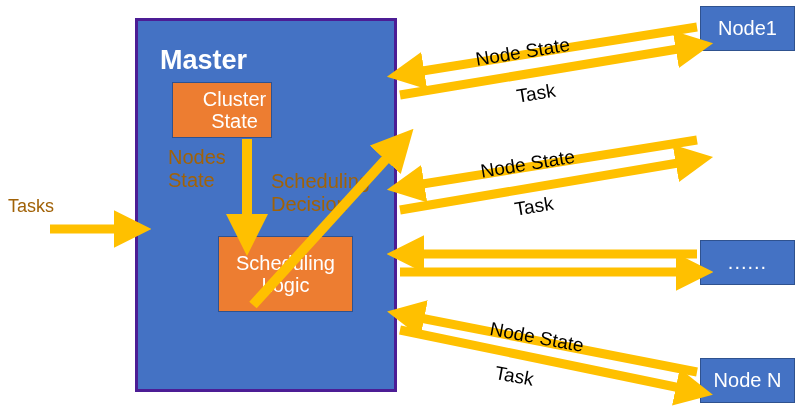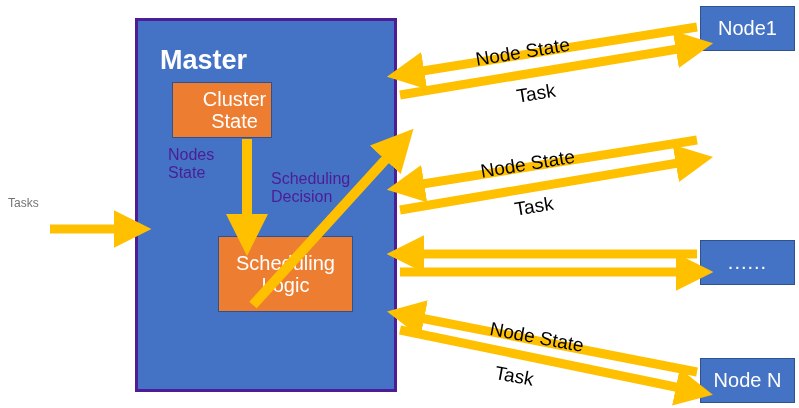--- a/index.html
+++ b/index.html
@@ -53,35 +53,35 @@
   #scheduling-logic-box{
     left:218px; top:236px; width:135px; height:76px;
     background:#ED7D31;
     border:1px solid #2F528F;
     font-size:20px;
     flex-direction:column;
   }
   
   .inner-label{
     position:absolute;
-    color:#4c1d95;
-    font-size:16px;
+    color:#a16207;
+    font-size:20px;
     line-height:1.15;
     text-align:left;
     white-space:pre-line;
   }
   #nodes-state-label{ left:168px; top:146px; }
   #scheduling-decision-label{ left:271px; top:170px; }
 
   
   #tasks-label{
     position:absolute;
     left:8px; top:196px;
-    font-size:12px;
-    color:#737373;
+    font-size:18px;
+    color:#a16207;
     white-space:nowrap;
   }
   
   .node-box{
     left:700px; width:95px; height:45px;
     background:#4472C4;
     border:1px solid #2F528F;
     font-size:20px;
   }
   #node-box-0{ top:6px; }

